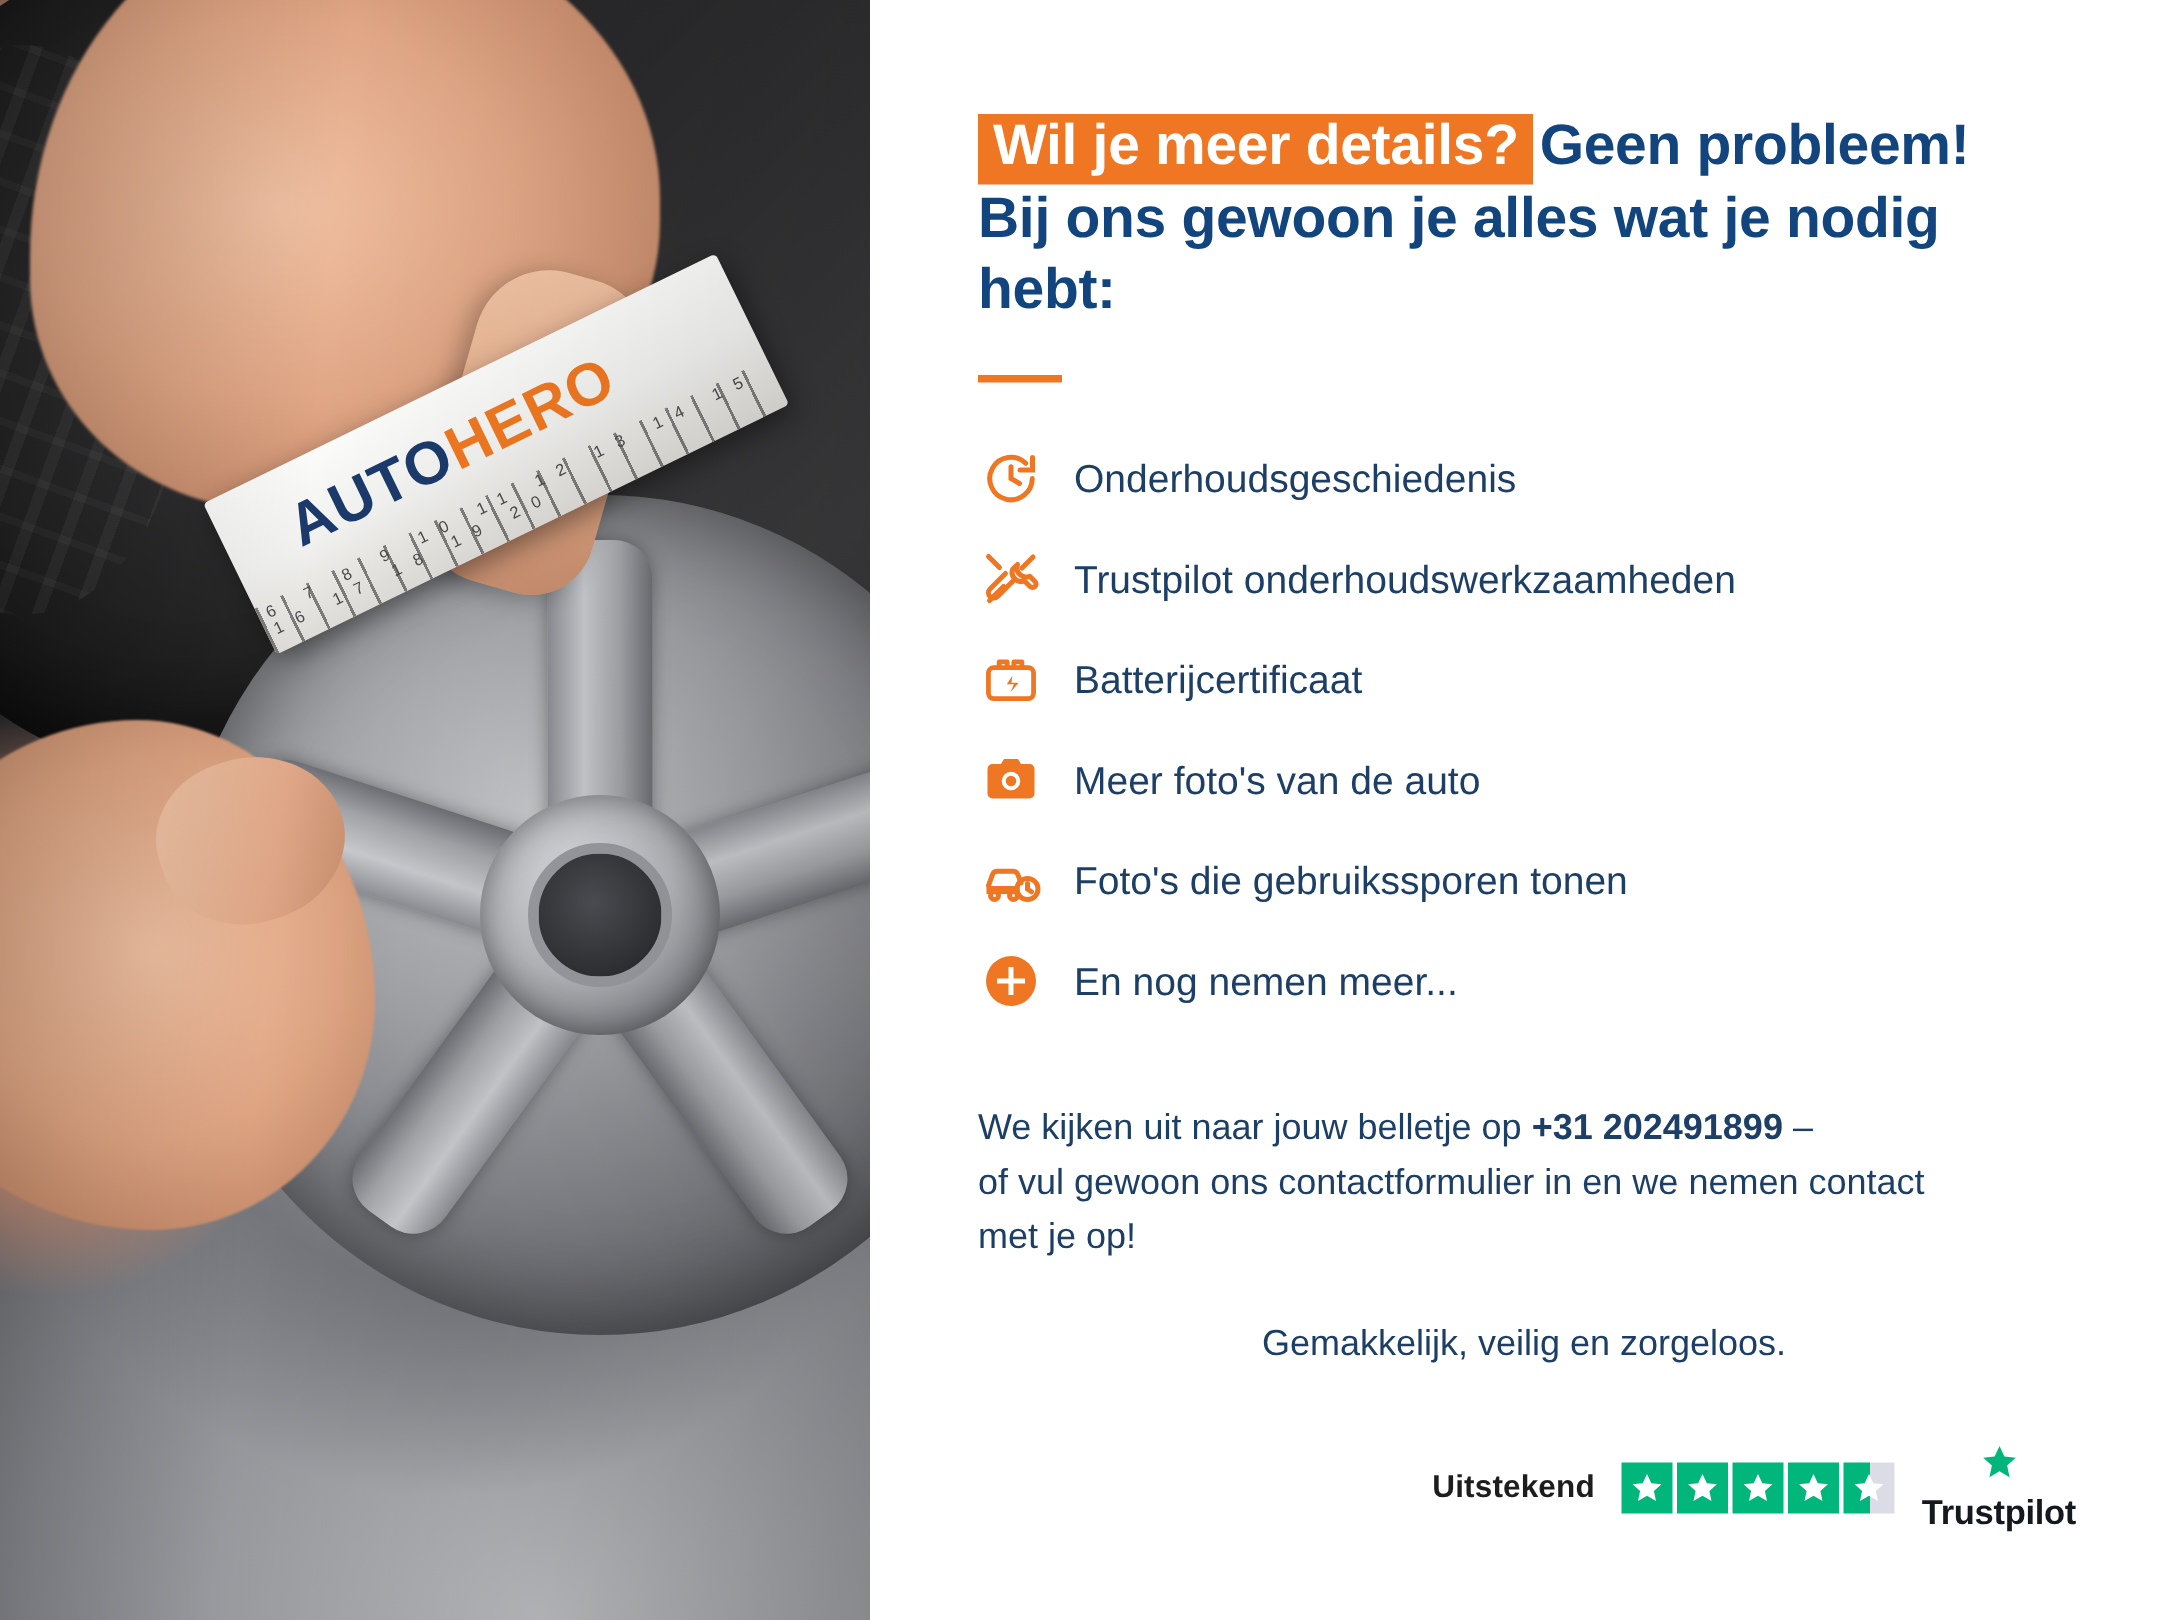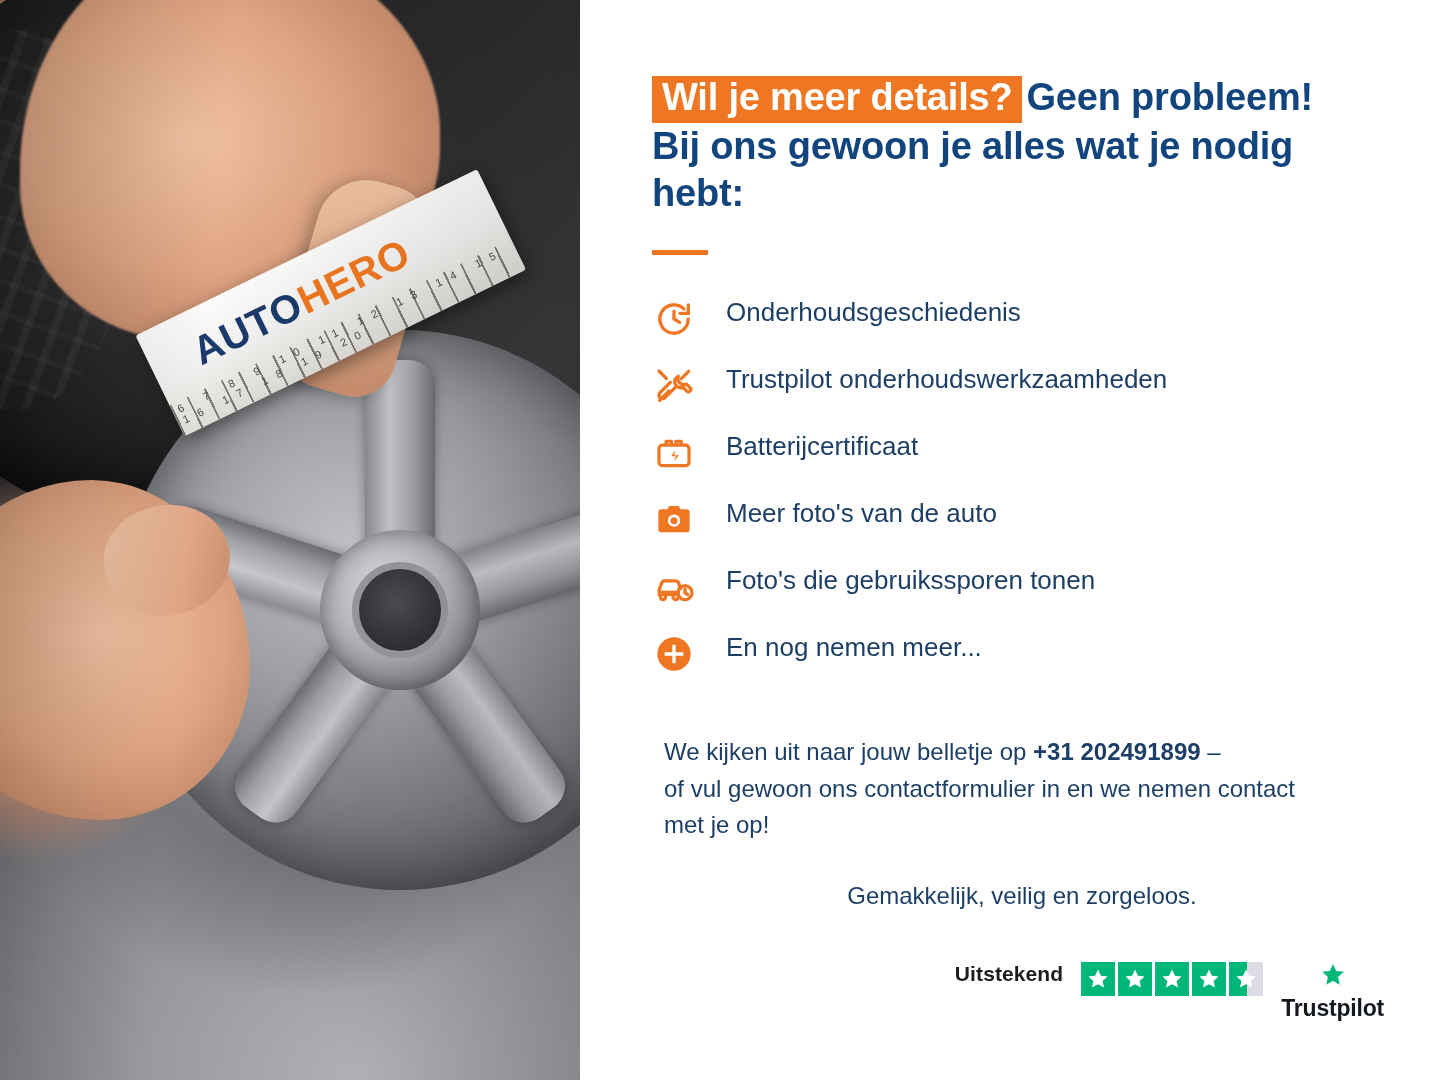--- a/index.html
+++ b/index.html
@@ -216,56 +216,56 @@
   .rule {
     width: 56px;
     height: 5px;
     background: #ef7622;
     margin: 32px 0 42px 0;
   }
 
   .features { list-style: none; }
   .feature {
     display: flex;
-    align-items: flex-start;
-    gap: 30px;
+    align-items: center;
+    gap: 20px;
     margin-bottom: 23px;
   }
   .feature .ico {
     width: 44px;
     height: 44px;
     flex: 0 0 44px;
     display: flex;
     align-items: center;
     justify-content: center;
     color: #ef7622;
   }
   .feature .ico svg { display: block; }
   .feature .txt {
     font-size: 26px;
     color: #1d3f66;
     line-height: 1.2;
   }
 
-  .para-block { margin-top: 58px; max-width: 740px; margin-left: 12px; }
+  .para-block { margin-top: 58px; max-width: 740px; }
   .para {
     font-size: 24px;
     line-height: 1.52;
     color: #1d3f66;
   }
   .para .phone { font-weight: 700; }
   .para + .para { margin-top: 34px; text-align: center; }
 
   
   .trust {
     position: absolute;
     right: 56px;
     bottom: 58px;
     display: flex;
-    align-items: flex-start;
+    align-items: center;
     gap: 18px;
     margin-left: 48px;
   }
   .trust-word {
     font-size: 21px;
     font-weight: 700;
     color: #1d1d1d;
     letter-spacing: .1px;
   }
   .stars { display: flex; gap: 3px; }

